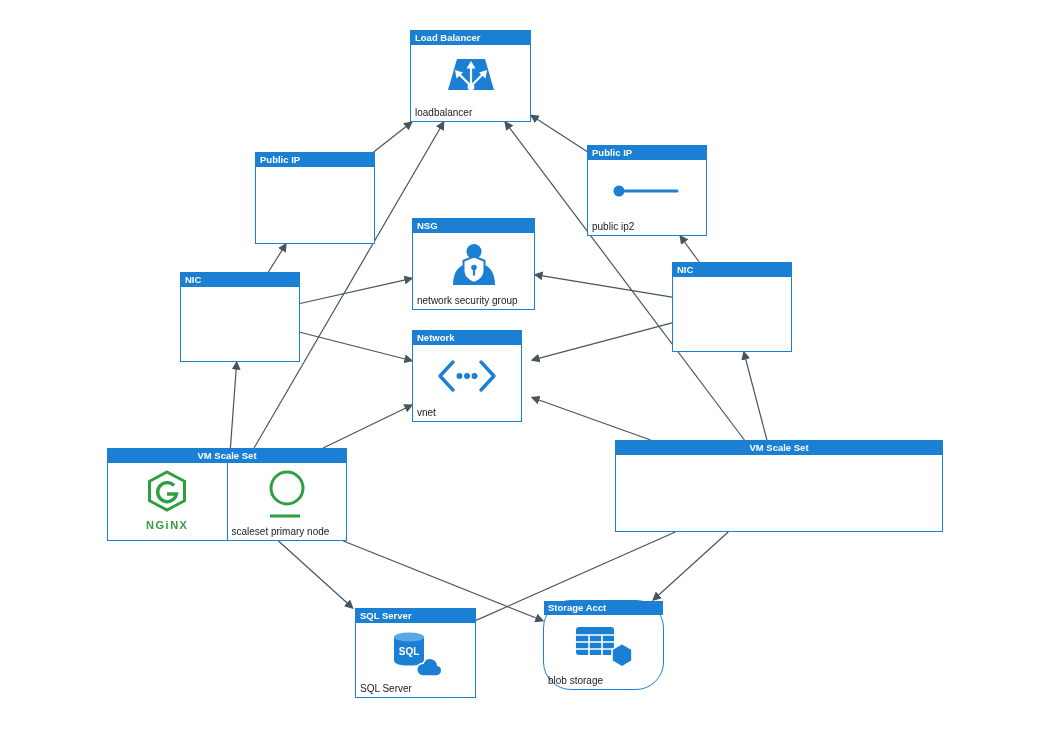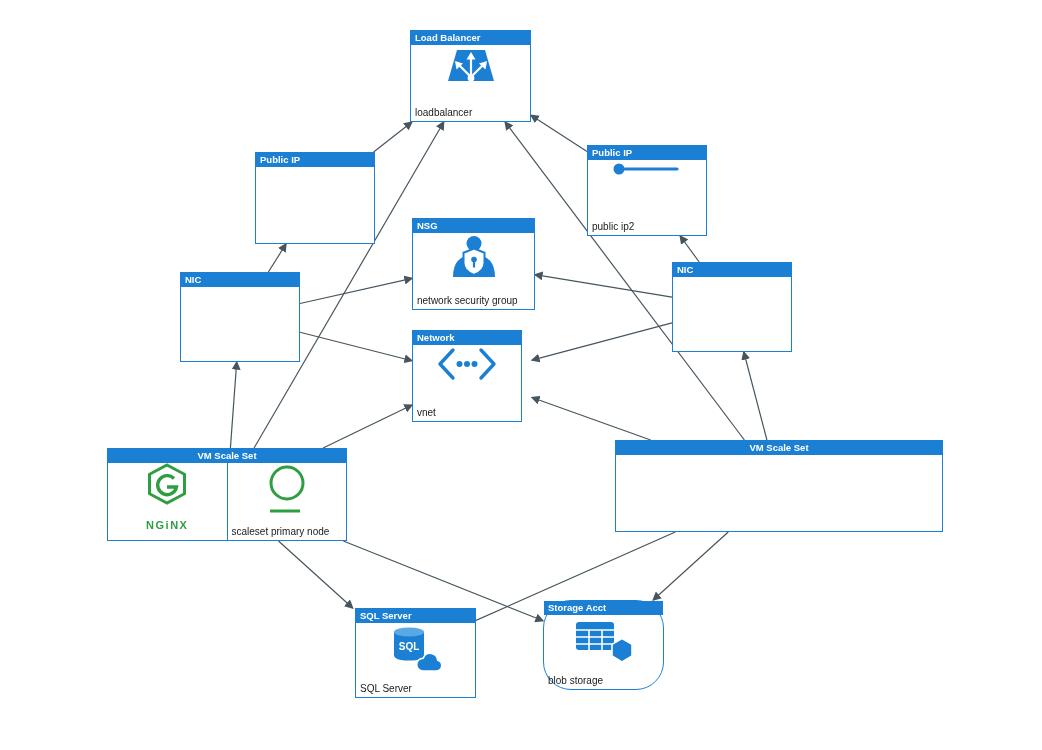--- a/index.html
+++ b/index.html
@@ -11,21 +11,21 @@
   #canvas{position:relative;width:1042px;height:750px;background:var(--background);overflow:hidden}
   #edges{position:absolute;left:0;top:0}
   .node{position:absolute;border:1px solid var(--accent);background:#fff;display:flex;flex-direction:column}
   .hd{background:var(--header);color:#fff;font-size:9.5px;font-weight:bold;height:14px;line-height:14px;
       padding:0 4px;flex:0 0 auto;white-space:nowrap;overflow:hidden}
   .node.vmss .hd{text-align:center}
   .bd{flex:1;display:flex;flex-direction:column;min-height:0}
   .node.vmss .bd{flex-direction:row}
   .cell{flex:1;display:flex;flex-direction:column;min-width:0}
   .cell + .cell{border-left:1px solid var(--accent)}
-  .ic{flex:1;display:flex;align-items:flex-start;justify-content:center;min-height:0}
+  .ic{flex:1;display:flex;align-items:center;justify-content:center;min-height:0}
   .lbl{font-size:10px;color:var(--label);padding:0 3px 3px 4px;white-space:nowrap;overflow:hidden;flex:0 0 auto}
   .cap{color:var(--green);font-weight:bold;font-size:11px;letter-spacing:1.5px;text-align:center;
        padding-bottom:9px;flex:0 0 auto}
   
   .fA{fill:var(--accent)} .sA{stroke:var(--accent)} .fW{fill:#fff} .sW{stroke:#fff} .sG{stroke:var(--green)} .fL{fill:var(--light)} .nf{fill:none}
   .fE{fill:var(--edge)}
   .edge-line{stroke:var(--edge);stroke-width:1.2}
 </style>
 </head>
 <body>

